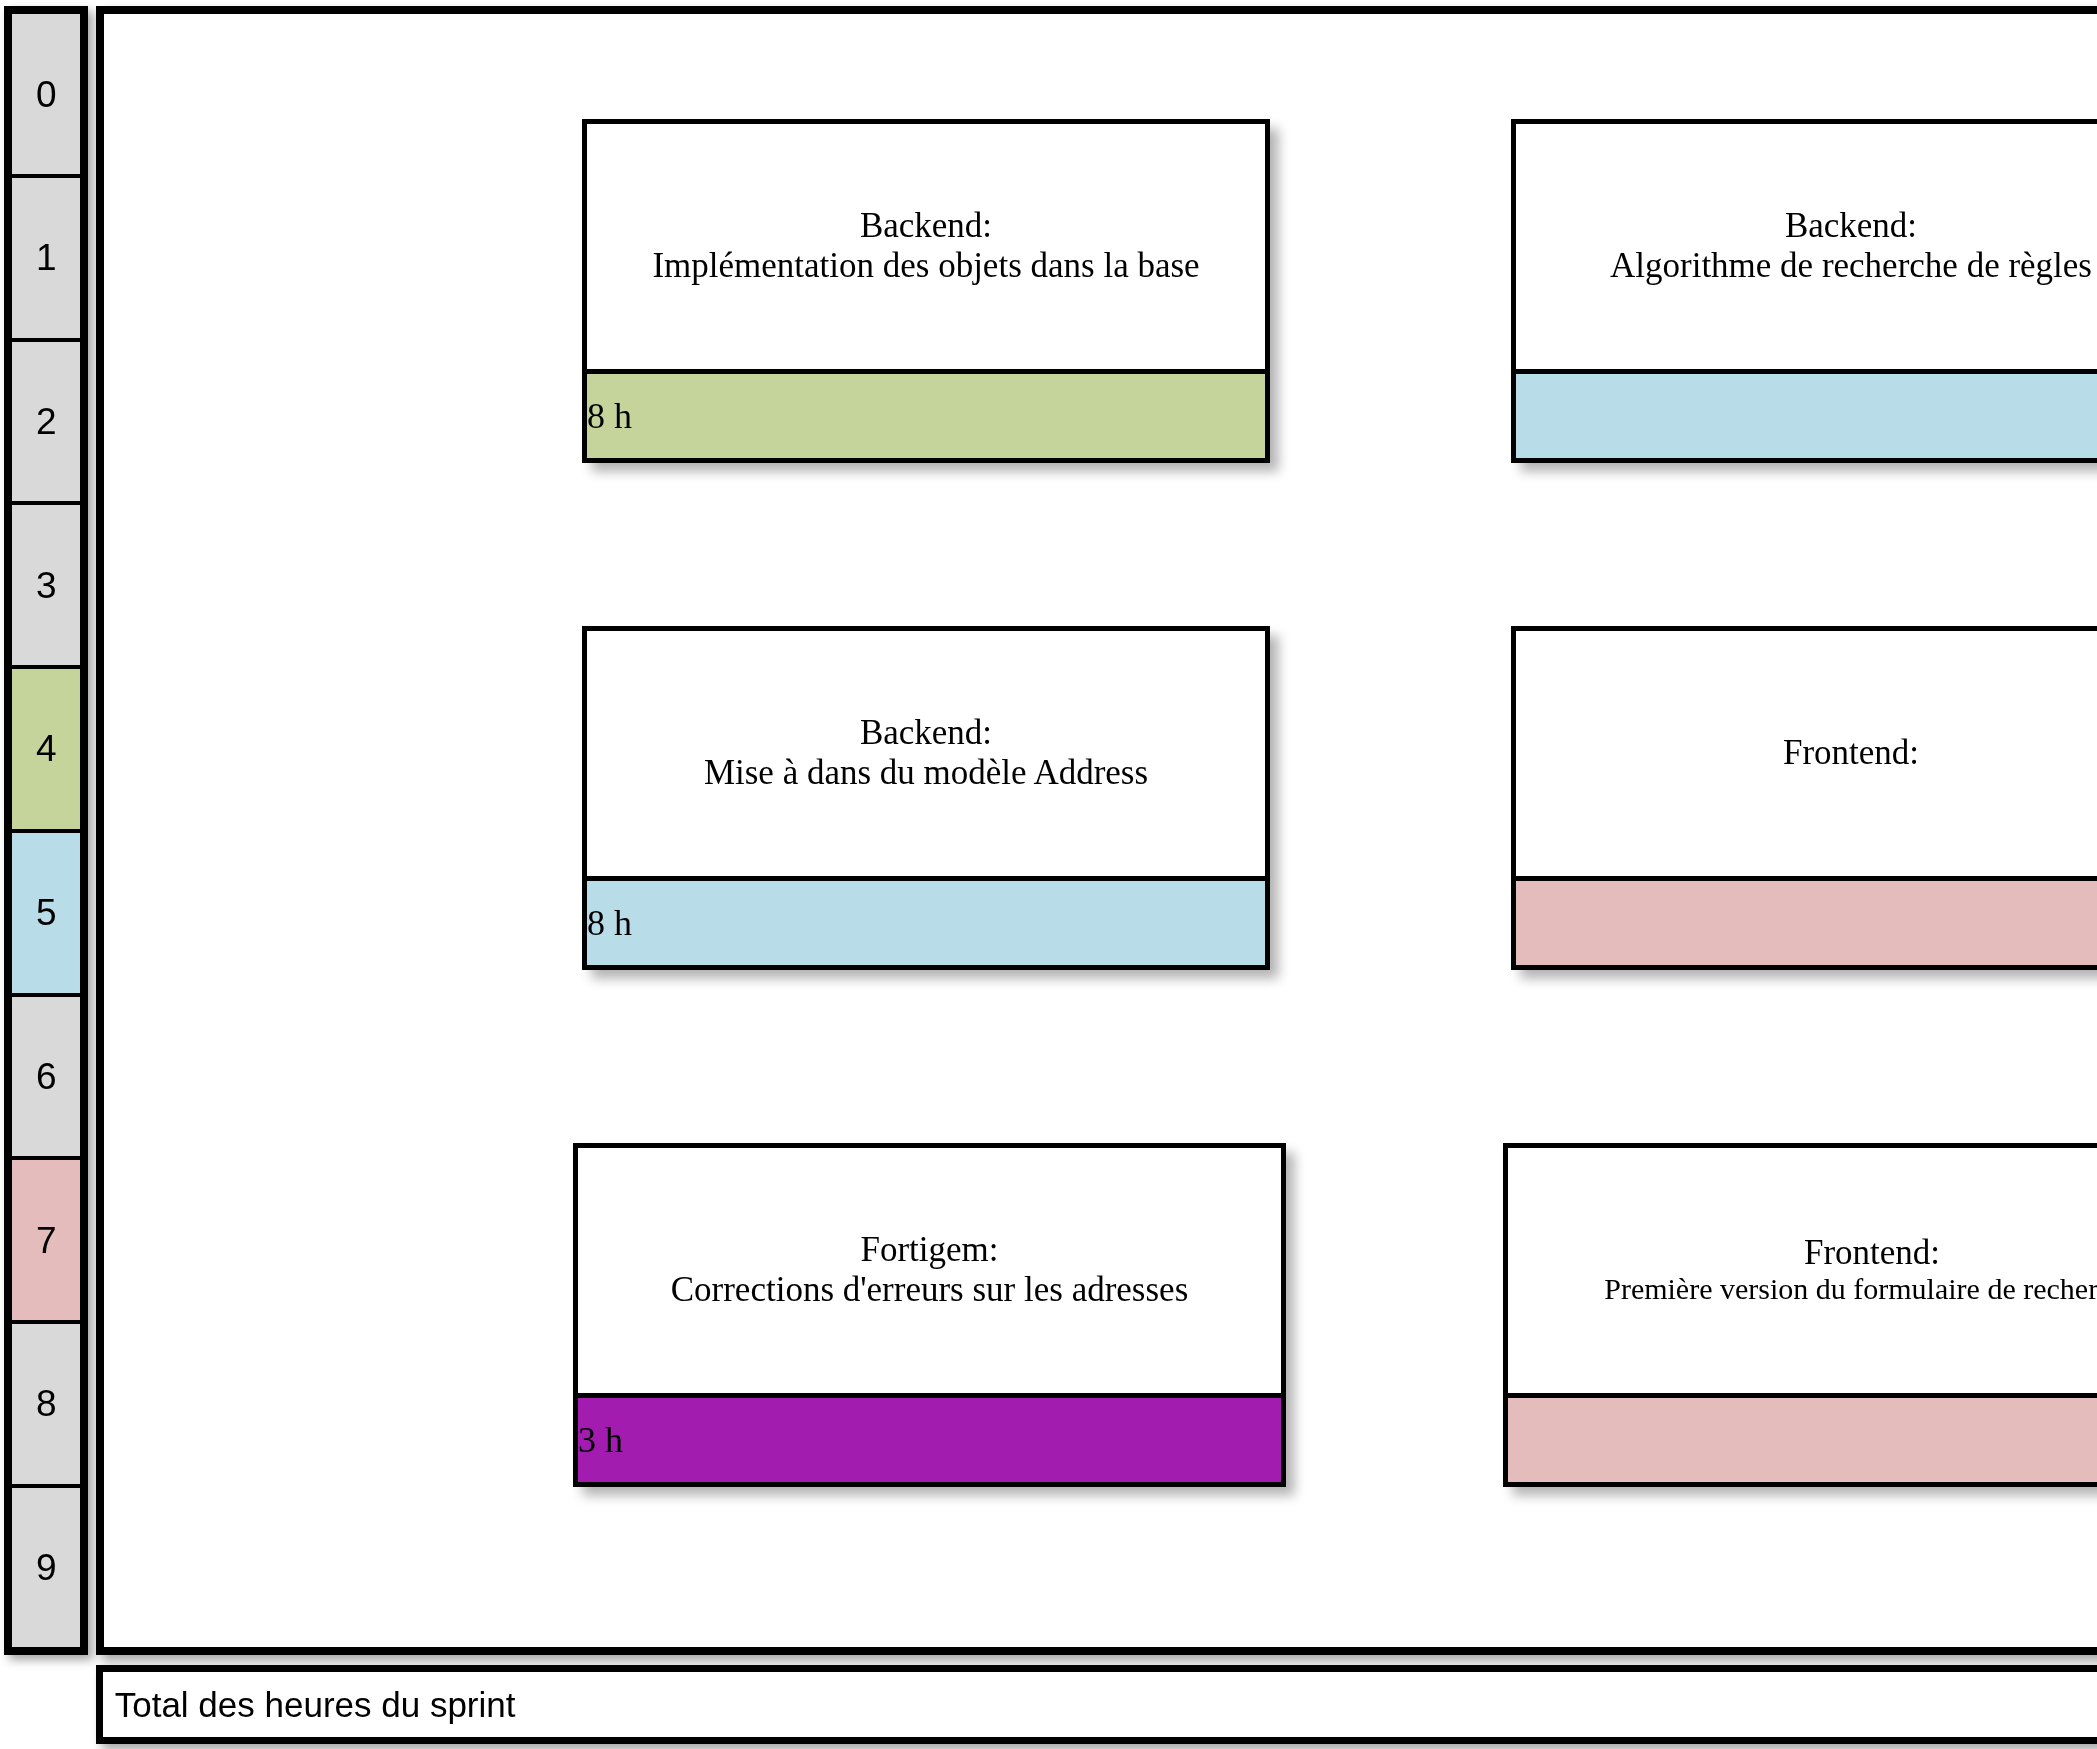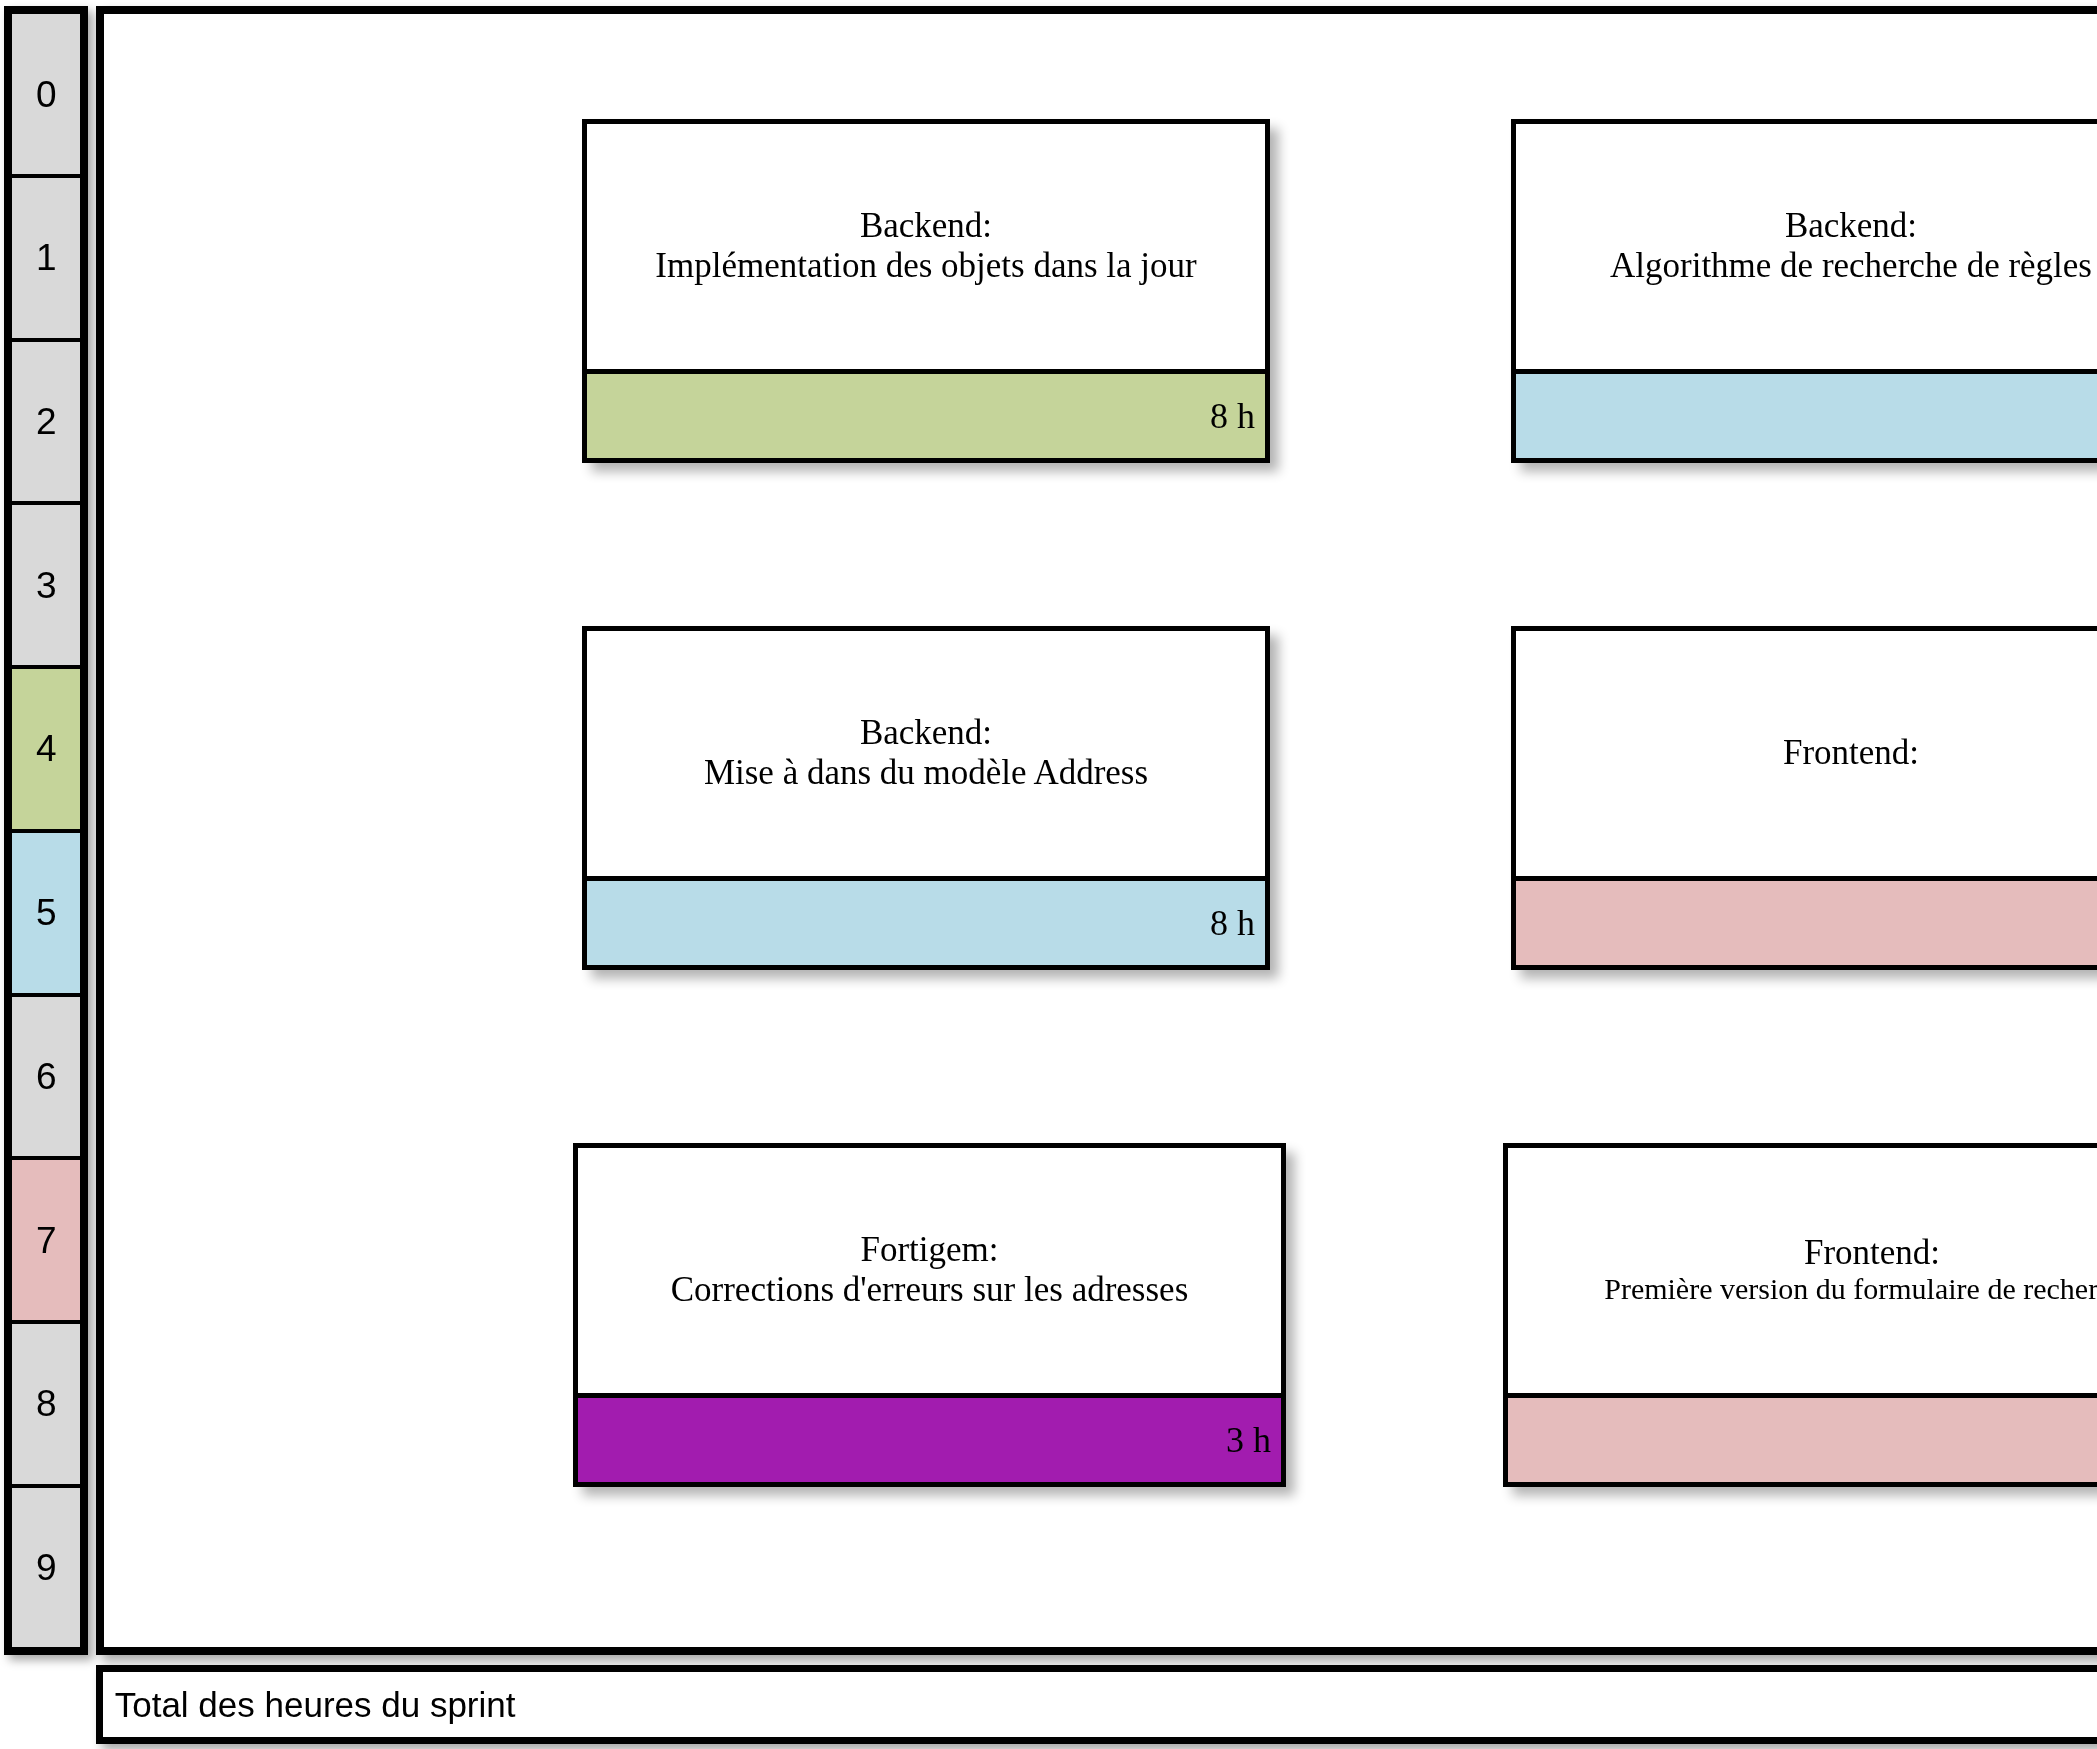--- a/index.html
+++ b/index.html
@@ -57,22 +57,21 @@
     color:#000;
     line-height:1.12;
   }
   .card-title{font-size:35px;white-space:nowrap;}
   .card-desc{font-size:35px;}
   .card-desc.small{font-size:30px;}
   .card-footer{
     flex:0 0 auto;
     height:84px;
     border-top:5.9px solid #000;
-    display:flex;align-items:center;justify-content:flex-end;
-    padding-right:10px;
+    display:flex;align-items:center;
     font-size:36px;color:#000;
   }
 
   
   #total-row{
     position:absolute;left:96px;top:1665px;width:2650px;height:79px;
     border:7.1px solid #000;box-sizing:border-box;background:#fff;
     display:flex;align-items:stretch;
     box-shadow:5.9px 5.9px 10px rgba(0,0,0,.35);
   }
@@ -117,21 +116,21 @@
       <div class="ruler-cell" style="background: rgb(217, 217, 217);">
         <span>9</span>
       </div>
     </div>
 
   <div id="board">
     <div id="cards">
         <div class="card" style="left: 478px; top: 105px; width: 688px; height: 344px;">
           <div class="card-body">
             <div class="card-title">Backend:</div>
-            <div class="card-desc">Implémentation des objets dans la jour</div>
+            <div class="card-desc">Implémentation des objets dans la base</div>
           </div>
           <div class="card-footer" style="background: rgb(197, 212, 154);">
             <span>8 h</span>
           </div>
         </div>
         <div class="card" style="left: 1407px; top: 105px; width: 680px; height: 344px;">
           <div class="card-body">
             <div class="card-title">Backend:</div>
             <div class="card-desc">Algorithme de recherche de règles</div>
           </div>

